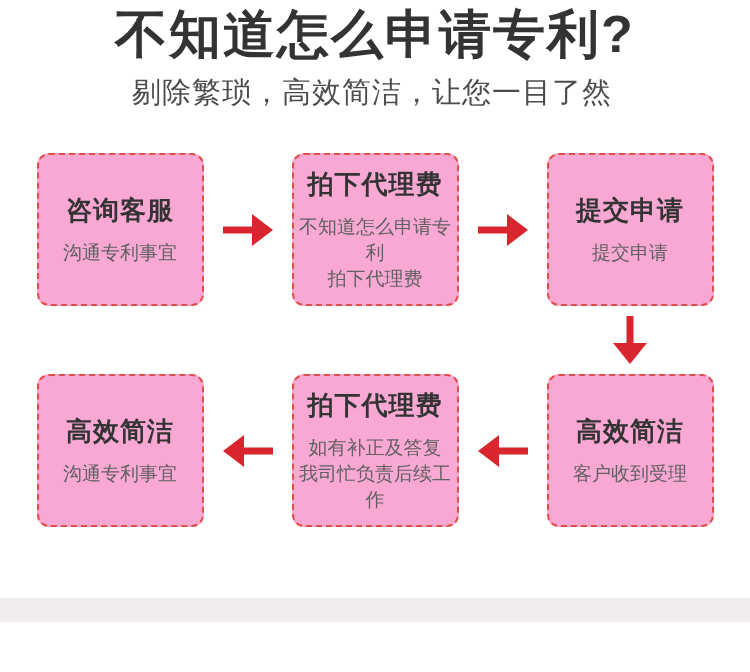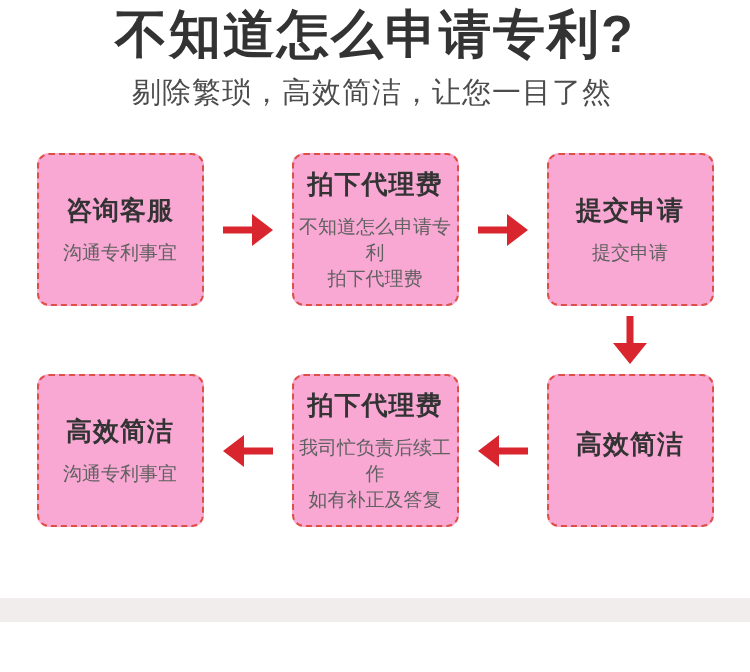--- a/index.html
+++ b/index.html
@@ -129,30 +129,31 @@
 
   <div class="arrow-cell r3 c2">
     <svg width="50" height="32" viewBox="0 0 50 32">
       <rect x="19" y="12.5" width="31" height="7" fill="#d9262e"></rect>
       <polygon points="21,0 0,16 21,32" fill="#d9262e"></polygon>
     </svg>
   </div>
 
   <div class="step-box r3 c3">
     <div class="step-title">拍下代理费</div>
+    <div class="step-line">如有补正及答复</div>
     <div class="step-line">我司忙负责后续工作</div>
-    <div class="step-line">如有补正及答复</div>
   </div>
 
   <div class="arrow-cell r3 c4">
     <svg width="50" height="32" viewBox="0 0 50 32">
       <rect x="19" y="12.5" width="31" height="7" fill="#d9262e"></rect>
       <polygon points="21,0 0,16 21,32" fill="#d9262e"></polygon>
     </svg>
   </div>
 
   <div class="step-box r3 c5">
     <div class="step-title">高效简洁</div>
+    <div class="step-line">客户收到受理</div>
   </div>
 
 </div>
 
 <div class="footer-band"></div>
 
 </body></html>

